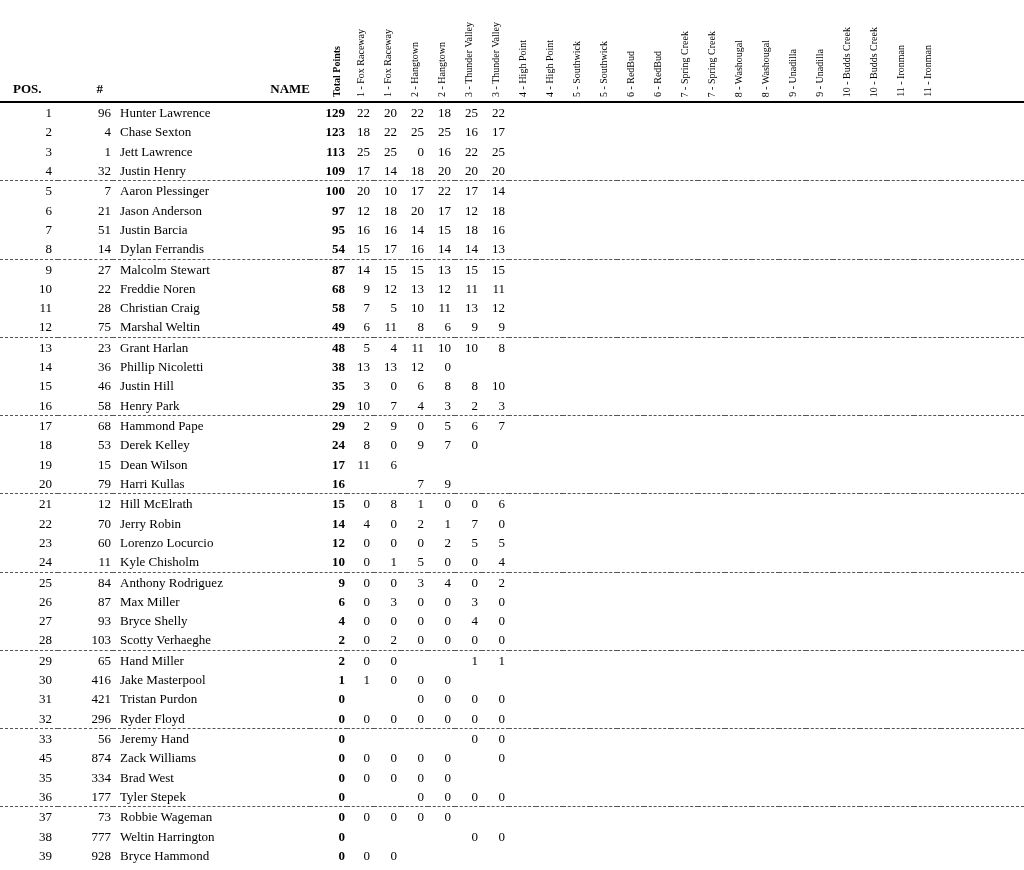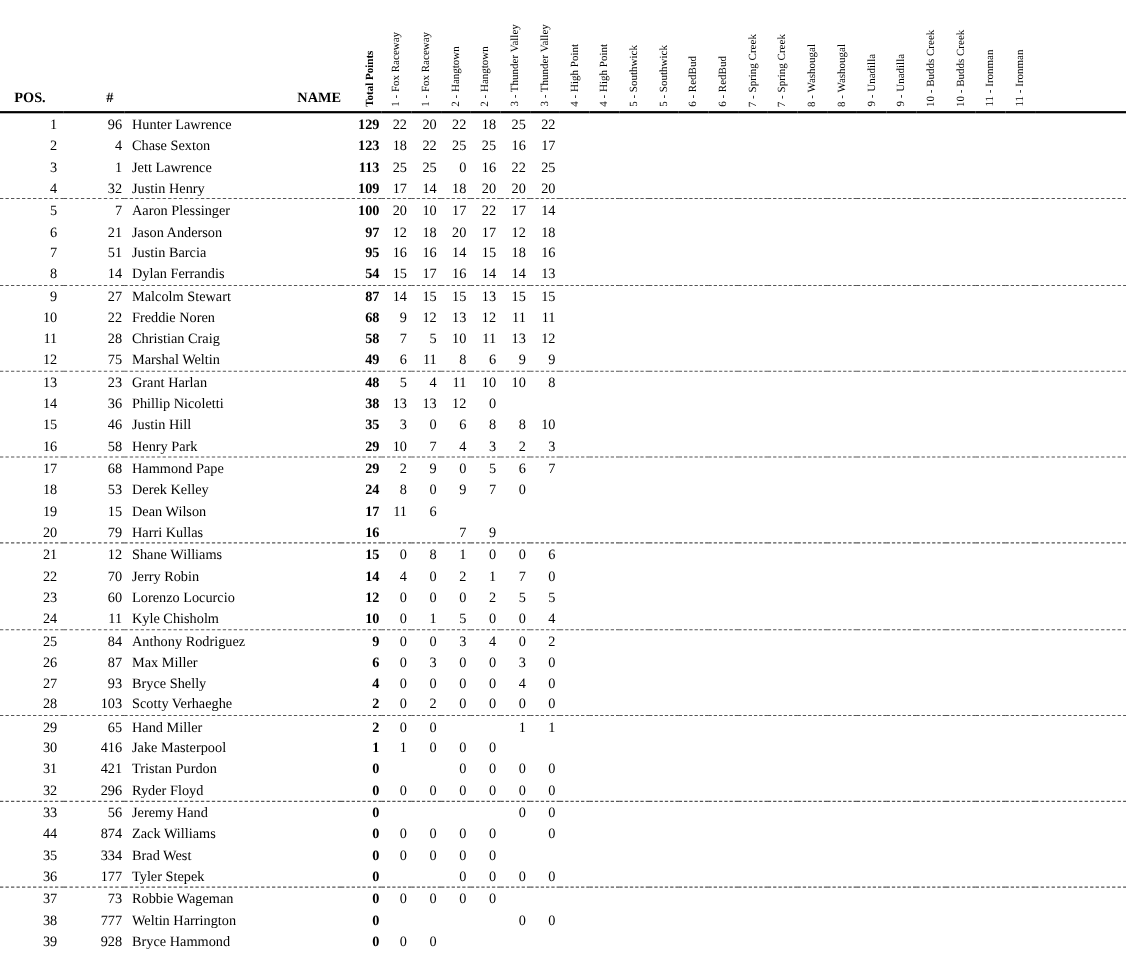--- a/index.html
+++ b/index.html
@@ -718,21 +718,21 @@
           <td class="c-round cell-score"></td>
           <td class="c-round cell-score"></td>
           <td class="c-round cell-score"></td>
           <td class="c-round cell-score"></td>
           <td class="c-round cell-score"></td>
           <td class="c-fill"></td>
         </tr>
         <tr>
           <td class="c-pos cell-pos">21</td>
           <td class="c-num cell-num">12</td>
-          <td class="c-name cell-name">Shane Williams</td>
+          <td class="c-name cell-name">Hill McElrath</td>
           <td class="c-total cell-total">15</td>
           <td class="c-round cell-score">0</td>
           <td class="c-round cell-score">8</td>
           <td class="c-round cell-score">1</td>
           <td class="c-round cell-score">0</td>
           <td class="c-round cell-score">0</td>
           <td class="c-round cell-score">6</td>
           <td class="c-round cell-score"></td>
           <td class="c-round cell-score"></td>
           <td class="c-round cell-score"></td>
@@ -1093,21 +1093,21 @@
           <td class="c-round cell-score"></td>
           <td class="c-round cell-score"></td>
           <td class="c-round cell-score"></td>
           <td class="c-round cell-score"></td>
           <td class="c-round cell-score"></td>
           <td class="c-round cell-score"></td>
           <td class="c-round cell-score"></td>
           <td class="c-fill"></td>
         </tr>
         <tr>
-          <td class="c-pos cell-pos">44</td>
+          <td class="c-pos cell-pos">45</td>
           <td class="c-num cell-num">874</td>
           <td class="c-name cell-name">Zack Williams</td>
           <td class="c-total cell-total">0</td>
           <td class="c-round cell-score">0</td>
           <td class="c-round cell-score">0</td>
           <td class="c-round cell-score">0</td>
           <td class="c-round cell-score">0</td>
           <td class="c-round cell-score"></td>
           <td class="c-round cell-score">0</td>
           <td class="c-round cell-score"></td>

